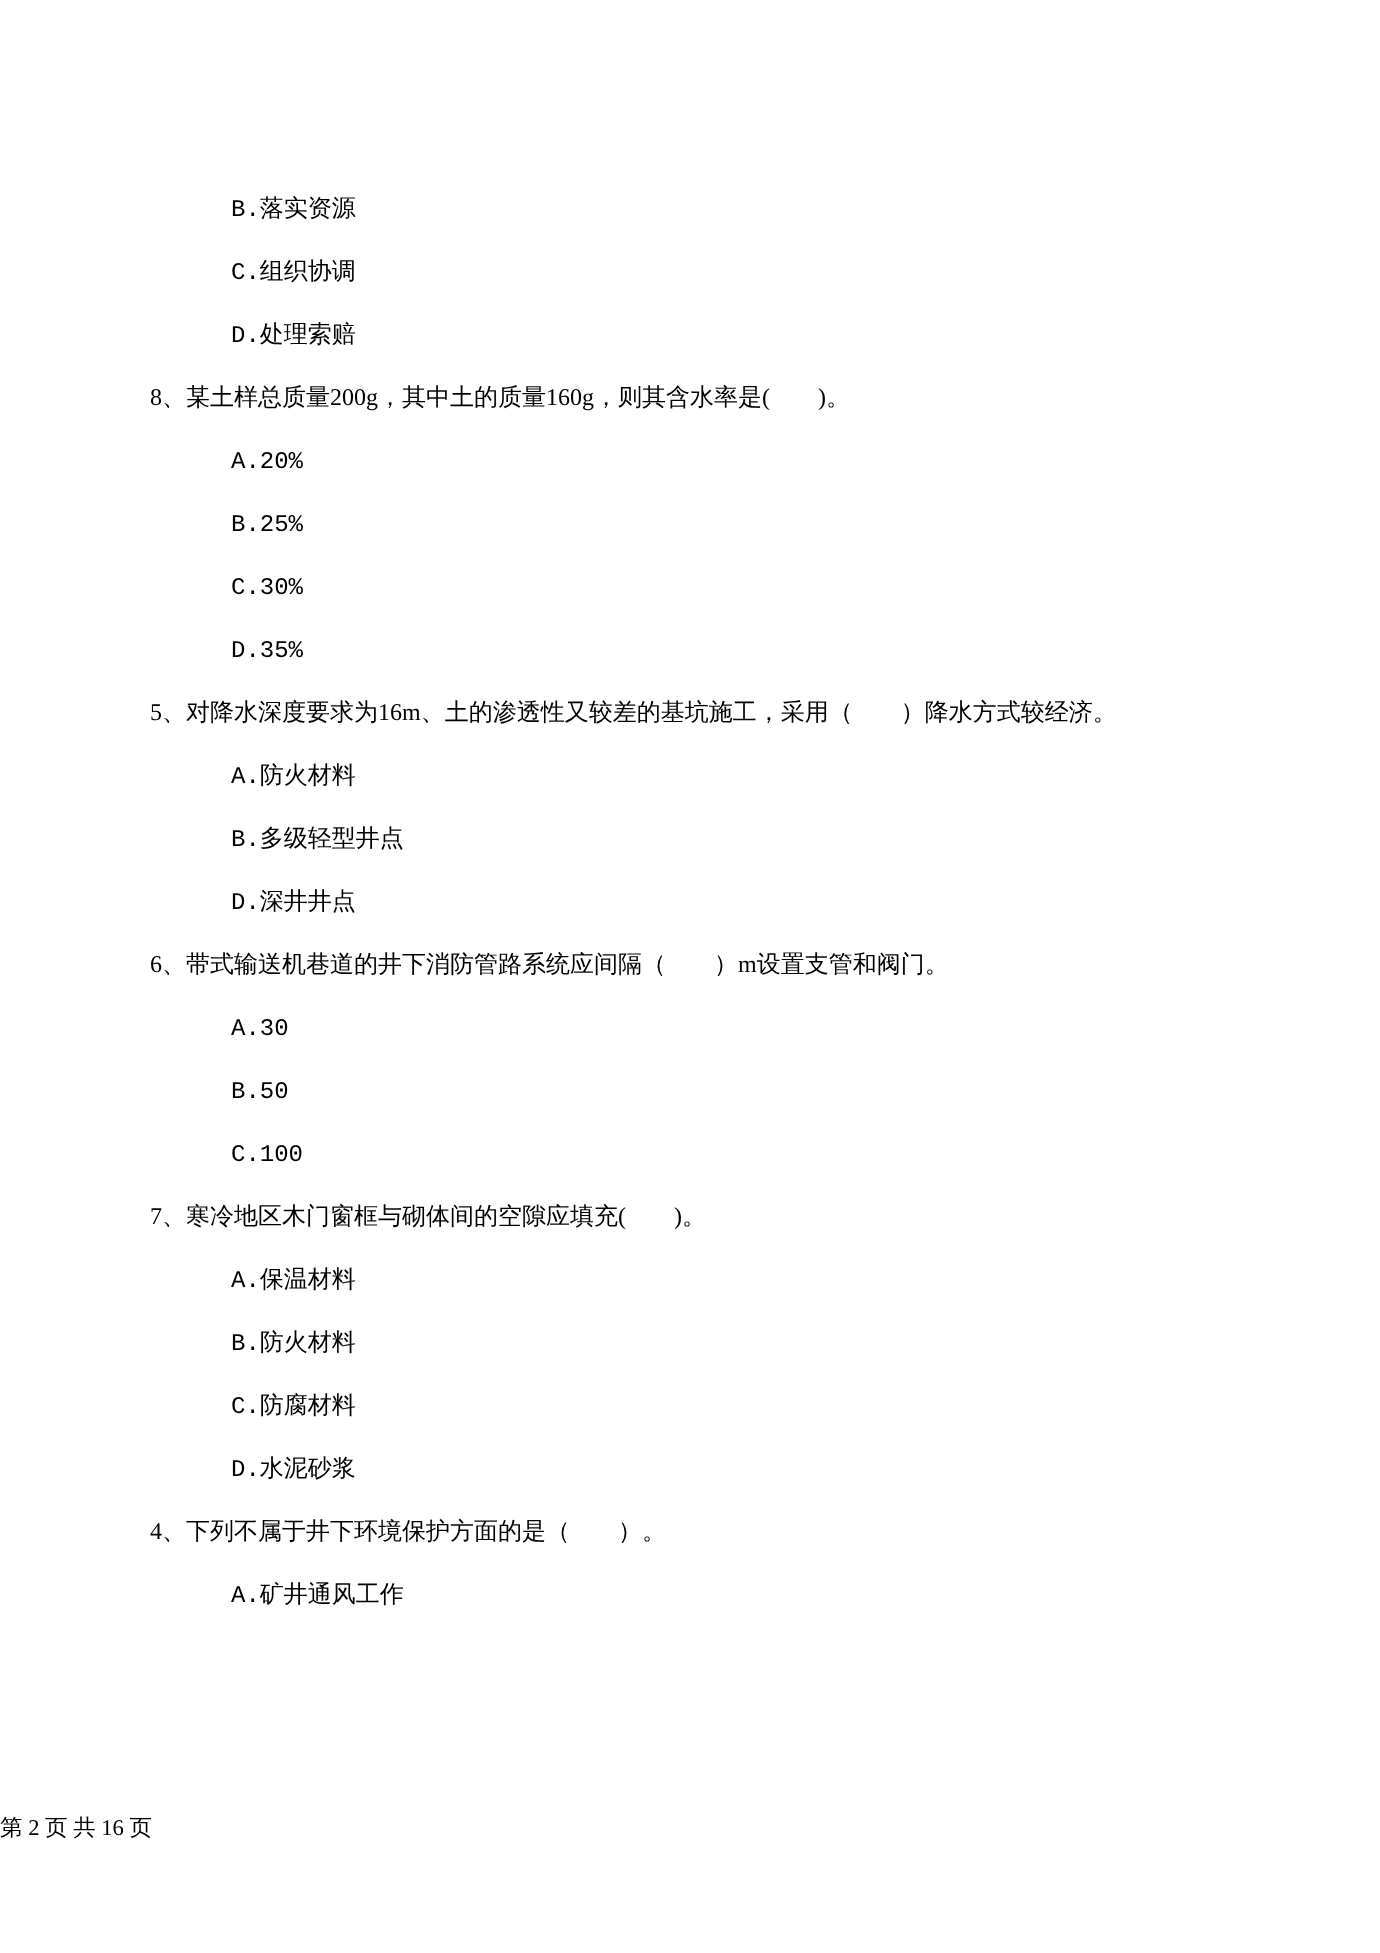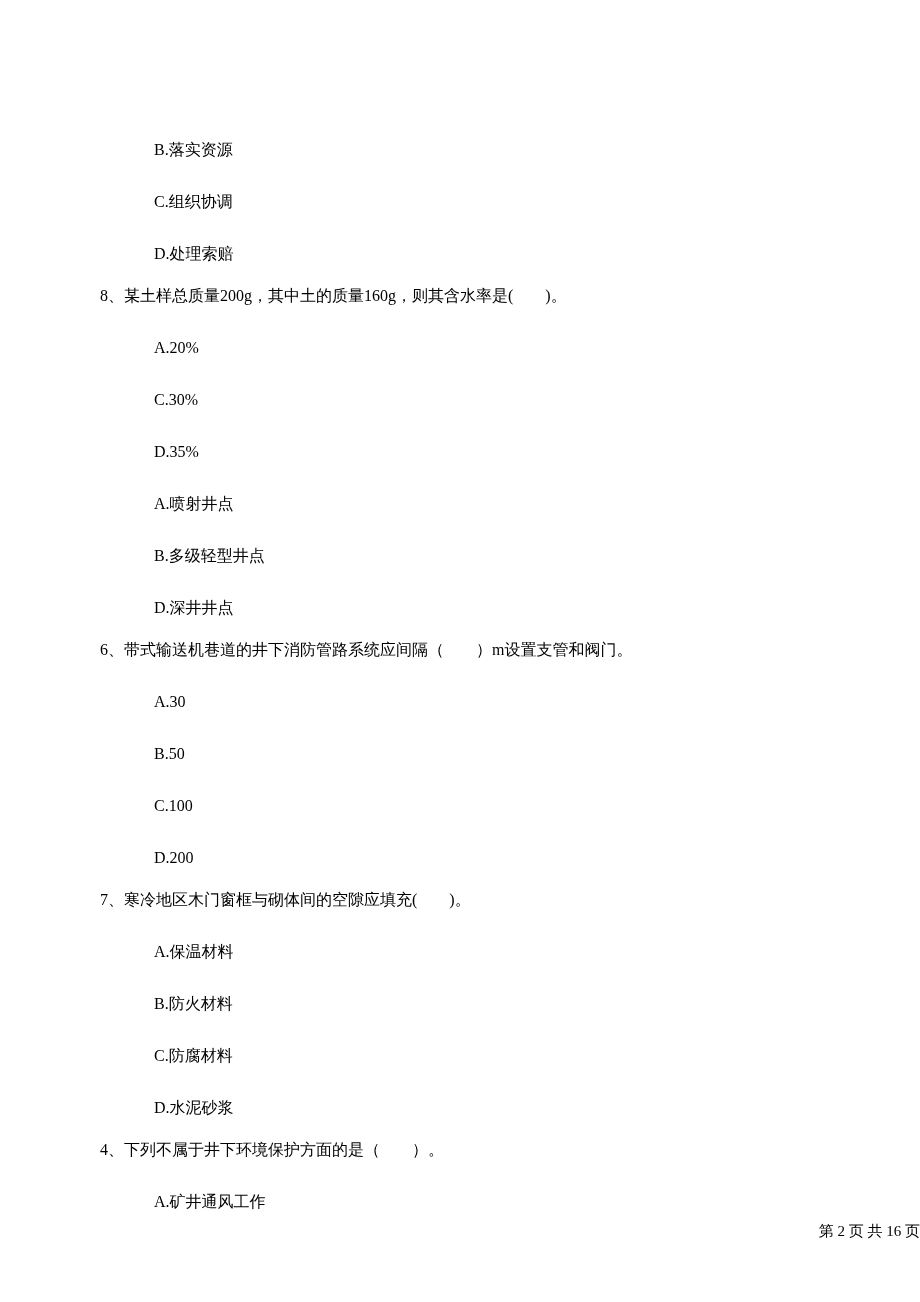--- a/index.html
+++ b/index.html
@@ -12,57 +12,59 @@
       padding: 0;
       width: 920px;
     }
     .page {
       padding: 110px 100px 40px 100px;
       box-sizing: border-box;
       min-height: 1260px;
       position: relative;
     }
     .option {
-      margin: 28px 0 18px 54px;
+      margin: 18px 0 18px 54px;
+      font-family: Liberation Mono, monospace;
     }
     .question {
       margin: 18px 0 18px 0;
     }
     .footer {
-      text-align: right;
+      text-align: left;
       font-size: 15px;
       position: absolute;
       bottom: 30px;
       left: 0;
       right: 0;
     }
   </style>
 </head>
 <body>
 
 <div class="page">
 
   <div class="option">B.落实资源</div>
   <div class="option">C.组织协调</div>
   <div class="option">D.处理索赔</div>
 
   <div class="question">8、某土样总质量200g，其中土的质量160g，则其含水率是(　　)。</div>
   <div class="option">A.20%</div>
+  <div class="option">B.25%</div>
   <div class="option">C.30%</div>
   <div class="option">D.35%</div>
 
-  <div class="option">A.喷射井点</div>
+  <div class="question">5、对降水深度要求为16m、土的渗透性又较差的基坑施工，采用（　　）降水方式较经济。</div>
+  <div class="option">A.防火材料</div>
   <div class="option">B.多级轻型井点</div>
   <div class="option">D.深井井点</div>
 
   <div class="question">6、带式输送机巷道的井下消防管路系统应间隔（　　）m设置支管和阀门。</div>
   <div class="option">A.30</div>
   <div class="option">B.50</div>
   <div class="option">C.100</div>
-  <div class="option">D.200</div>
 
   <div class="question">7、寒冷地区木门窗框与砌体间的空隙应填充(　　)。</div>
   <div class="option">A.保温材料</div>
   <div class="option">B.防火材料</div>
   <div class="option">C.防腐材料</div>
   <div class="option">D.水泥砂浆</div>
 
   <div class="question">4、下列不属于井下环境保护方面的是（　　）。</div>
   <div class="option">A.矿井通风工作</div>
 

